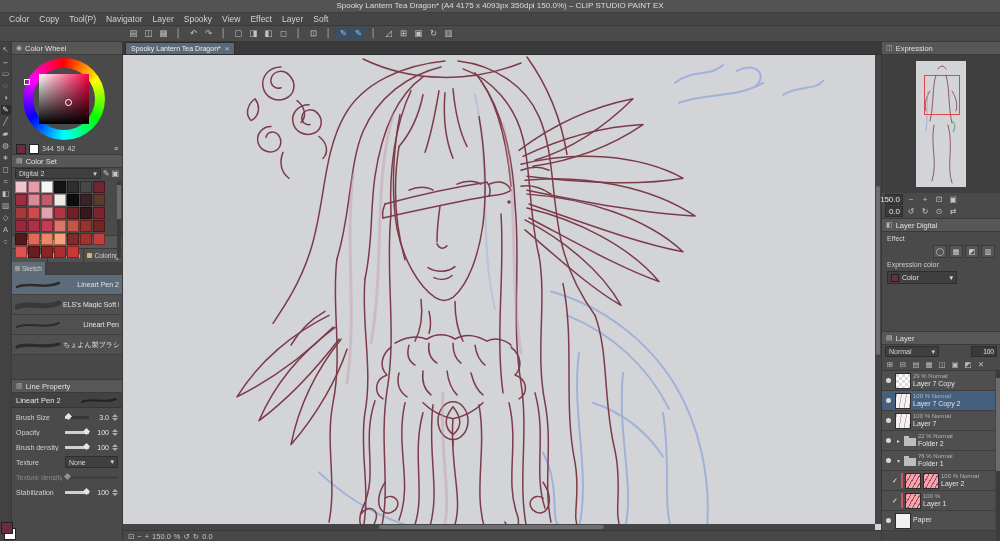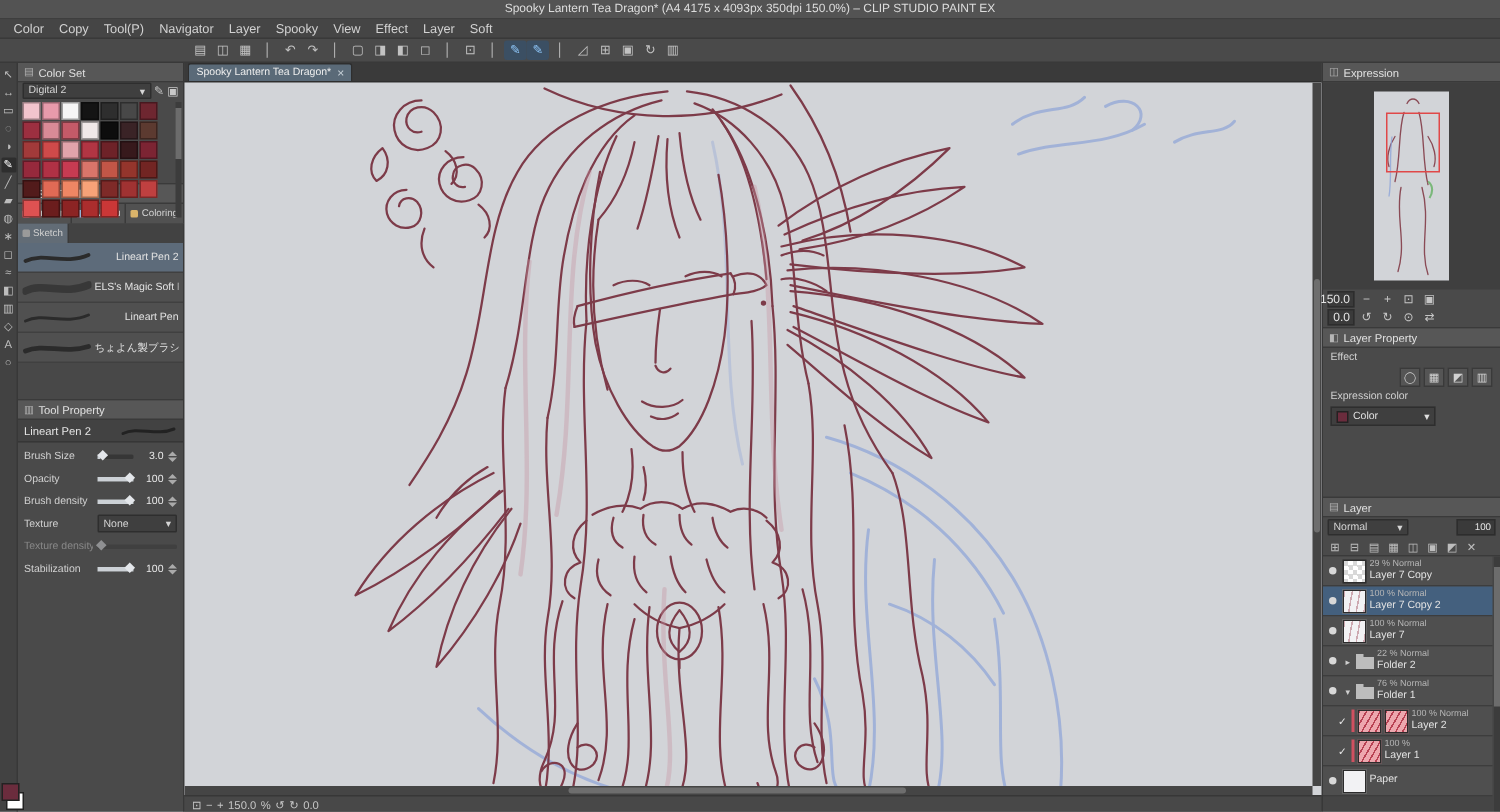--- a/index.html
+++ b/index.html
@@ -200,20 +200,41 @@
 
   <div class="toolstrip">
     <span style="display:contents"><span>↖</span><span>↔</span><span>▭</span><span>◌</span><span>◑</span><span>✎</span><span>╱</span><span>▰</span><span>◍</span><span>∗</span><span>◻</span><span>≈</span><span>◧</span><span>▥</span><span>◇</span><span>A</span><span>○</span></span>
     <div class="strip-colors">
       <span class="chip" style="left:3px;top:6px;background:#fff"></span>
       <span class="chip" style="left:0;top:0;background:#6b2c3d"></span>
     </div>
   </div>
 
   <div class="leftpanel">
+    <section class="cw">
+      <div class="phead">
+        <span class="hicon">◉</span>
+        <span>Color Wheel</span>
+      </div>
+      <div class="wheel-wrap">
+        <div class="wheel"></div>
+        <div class="wheel-hole"></div>
+        <div class="sv"></div>
+        <div class="sv-marker"></div>
+        <div class="ring-marker"></div>
+      </div>
+      <div class="hsv-row">
+        <span class="cchip" style="background:#6b2c3d"></span>
+        <span class="cchip" style="background:#fff"></span>
+        <span>344</span>
+        <span>59</span>
+        <span>42</span>
+        <span style="margin-left:auto">≡</span>
+      </div>
+    </section>
 
     <section class="cs">
       <div class="phead">
         <span class="hicon">▤</span>
         <span>Color Set</span>
       </div>
       <div class="cs-sub">
         <div class="dd">
           <span>Digital 2</span>
           <span>▾</span>
@@ -316,21 +337,21 @@
               <path d="M2,8 C14,3 28,10 44,5" stroke="#2b2b2b" stroke-width="3.2" fill="none" stroke-linecap="round"></path>
             </svg>
           <span class="bname">ちょよん製ブラシ2式</span>
         </div>
       </div>
     </section>
 
     <section class="tp">
       <div class="phead">
         <span class="hicon">▥</span>
-        <span>Tool Property</span>
+        <span>Line Property</span>
       </div>
       <div class="tp-name">
         <span>Lineart Pen 2</span>
         <svg width="38" height="10" viewBox="0 0 38 10" style="margin-left:auto">
             <path d="M2,7 C12,2 24,9 36,4" stroke="#222" stroke-width="2" fill="none" stroke-linecap="round"></path>
           </svg>
       </div>
       <div class="tp-body">
         <div class="tp-row">
           <span class="lbl">Brush Size</span>
@@ -557,21 +578,21 @@
       </div>
       <div class="nav-row">
         <span class="nav-val">0.0</span>
         <span style="display:contents"><span>↺</span><span>↻</span><span>⊙</span><span>⇄</span></span>
       </div>
     </section>
 
     <section class="lp">
       <div class="phead">
         <span class="hicon">◧</span>
-        <span>Layer Property</span>
+        <span>Layer Digital</span>
       </div>
       <div class="lp-body">
         <span>Effect</span>
         <div class="lp-icons">
             <span>◯</span>
             <span>▦</span>
             <span>◩</span>
             <span>▥</span>
           </div>
         <span>Expression color</span>

